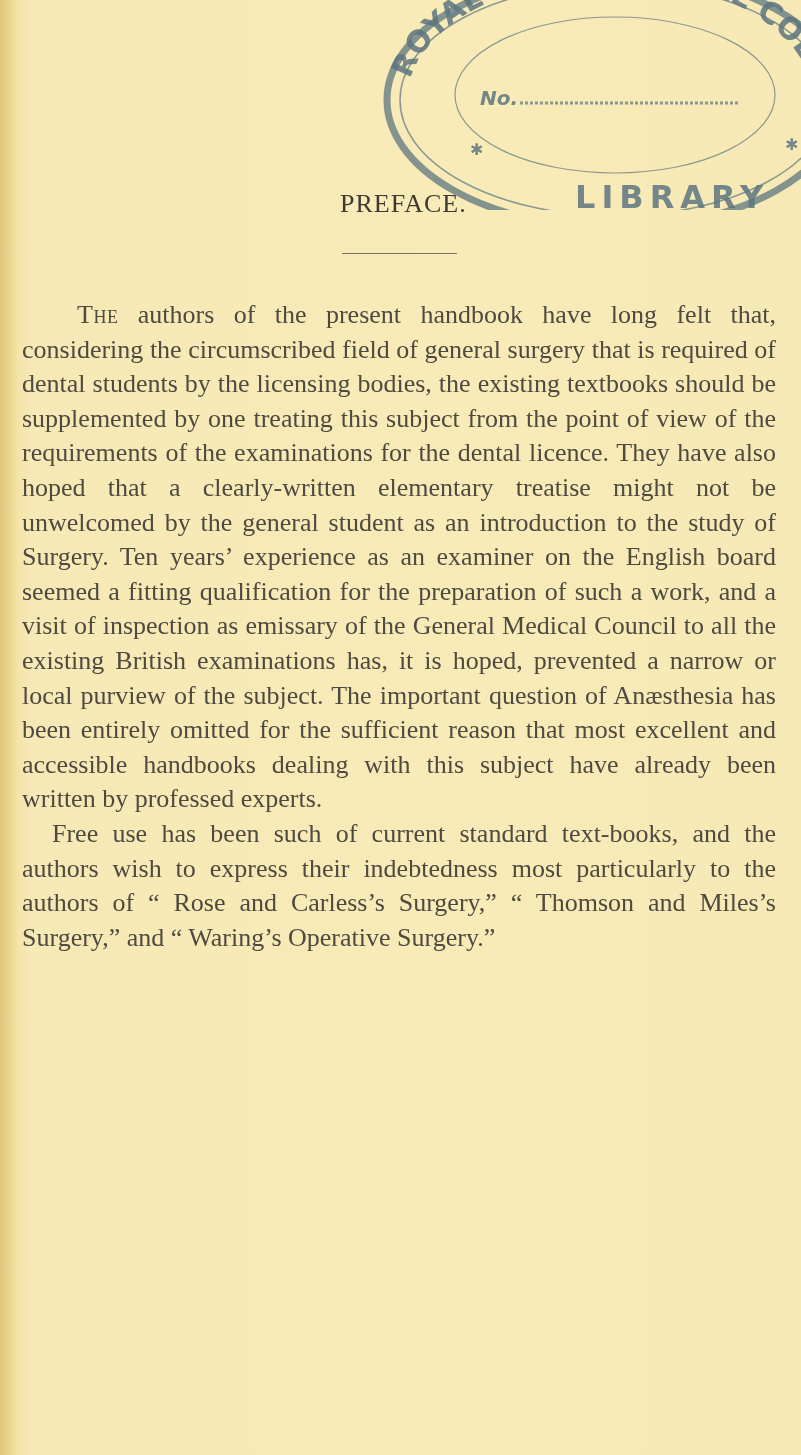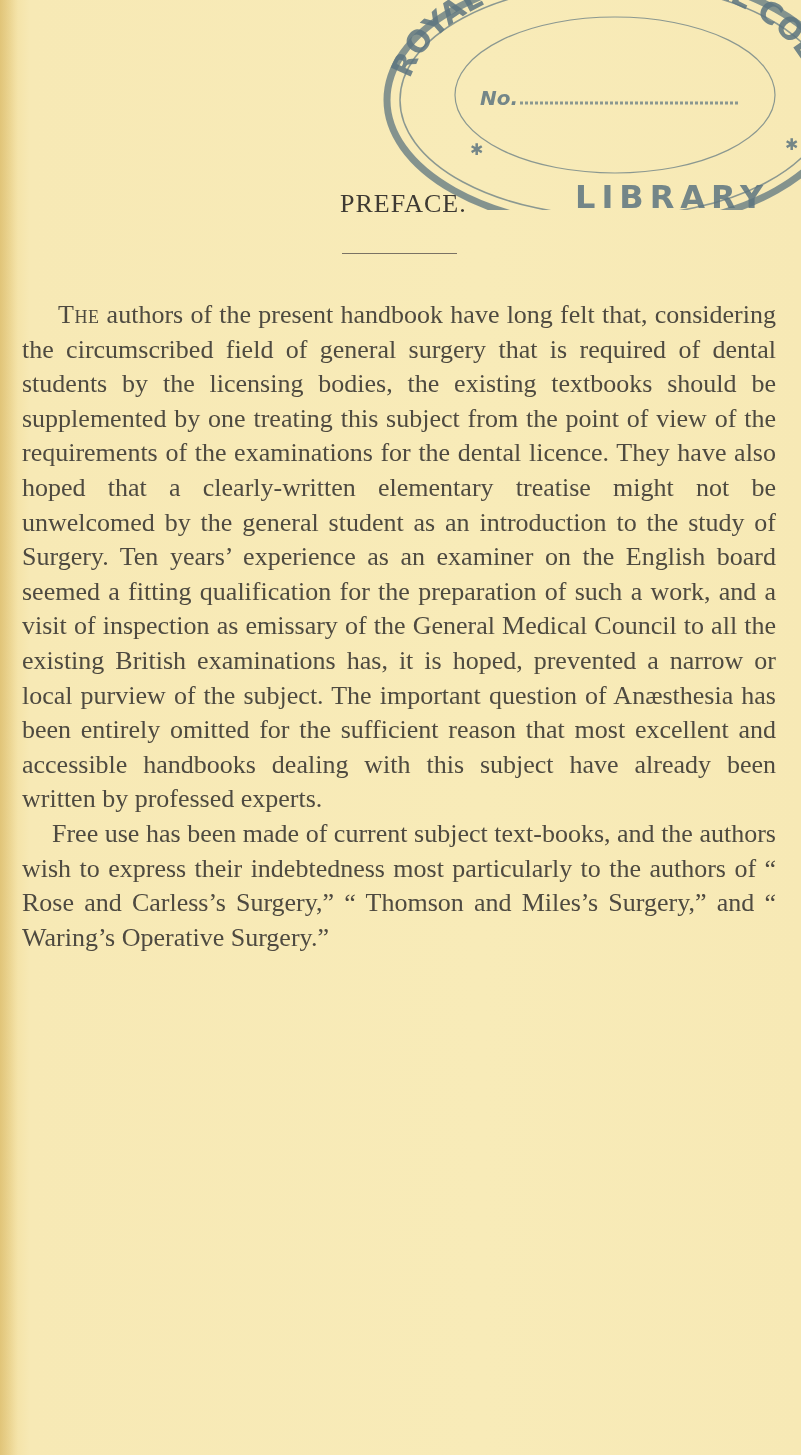--- a/index.html
+++ b/index.html
@@ -71,20 +71,21 @@
       color: #4e4a40;
     }
     .body-text p {
       margin: 0;
       text-indent: 36px;
     }
     .body-text p + p { text-indent: 30px; }
     .smallcaps {
       font-variant: small-caps;
       letter-spacing: 0.5px;
+      margin-left: 19px;
     }
     .signature {
       position: absolute;
       left: 553px;
       top: 1131px;
       font-size: 26px;
       line-height: 34px;
       color: #4a4438;
     }
     .address {
@@ -120,17 +121,17 @@
       <text class="stamp-text" x="415" y="190" font-size="16">✱</text>
       <text class="stamp-text" x="205" y="248" font-size="32" font-weight="normal" letter-spacing="6">LIBRARY</text>
     </svg>
   </div>
 
   <div class="title">PREFACE.</div>
   <div class="rule"></div>
 
   <div class="body-text">
     <p><span class="smallcaps">The</span><span> authors of the present handbook have long felt that, considering the circumscribed field of general surgery that is required of dental students by the licensing bodies, the existing textbooks should be supplemented by one treating this subject from the point of view of the requirements of the examinations for the dental licence. They have also hoped that a clearly-written elementary treatise might not be unwelcomed by the general student as an introduction to the study of Surgery. Ten years’ experience as an examiner on the English board seemed a fitting qualification for the preparation of such a work, and a visit of inspection as emissary of the General Medical Council to all the existing British examinations has, it is hoped, prevented a narrow or local purview of the subject. The important question of Anæsthesia has been entirely omitted for the sufficient reason that most excellent and accessible handbooks dealing with this subject have already been written by professed experts.</span></p>
-    <p>Free use has been made of current subject text-books, and the authors wish to express their indebtedness most particularly to the authors of “ Rose and Carless’s Surgery,” “ Thomson and Miles’s Surgery,” and “ Waring’s Operative Surgery.”</p>
+    <p>Free use has been such of current standard text-books, and the authors wish to express their indebtedness most particularly to the authors of “ Rose and Carless’s Surgery,” “ Thomson and Miles’s Surgery,” and “ Waring’s Operative Surgery.”</p>
   </div>
 
 
 </div>
 
 </body></html>

